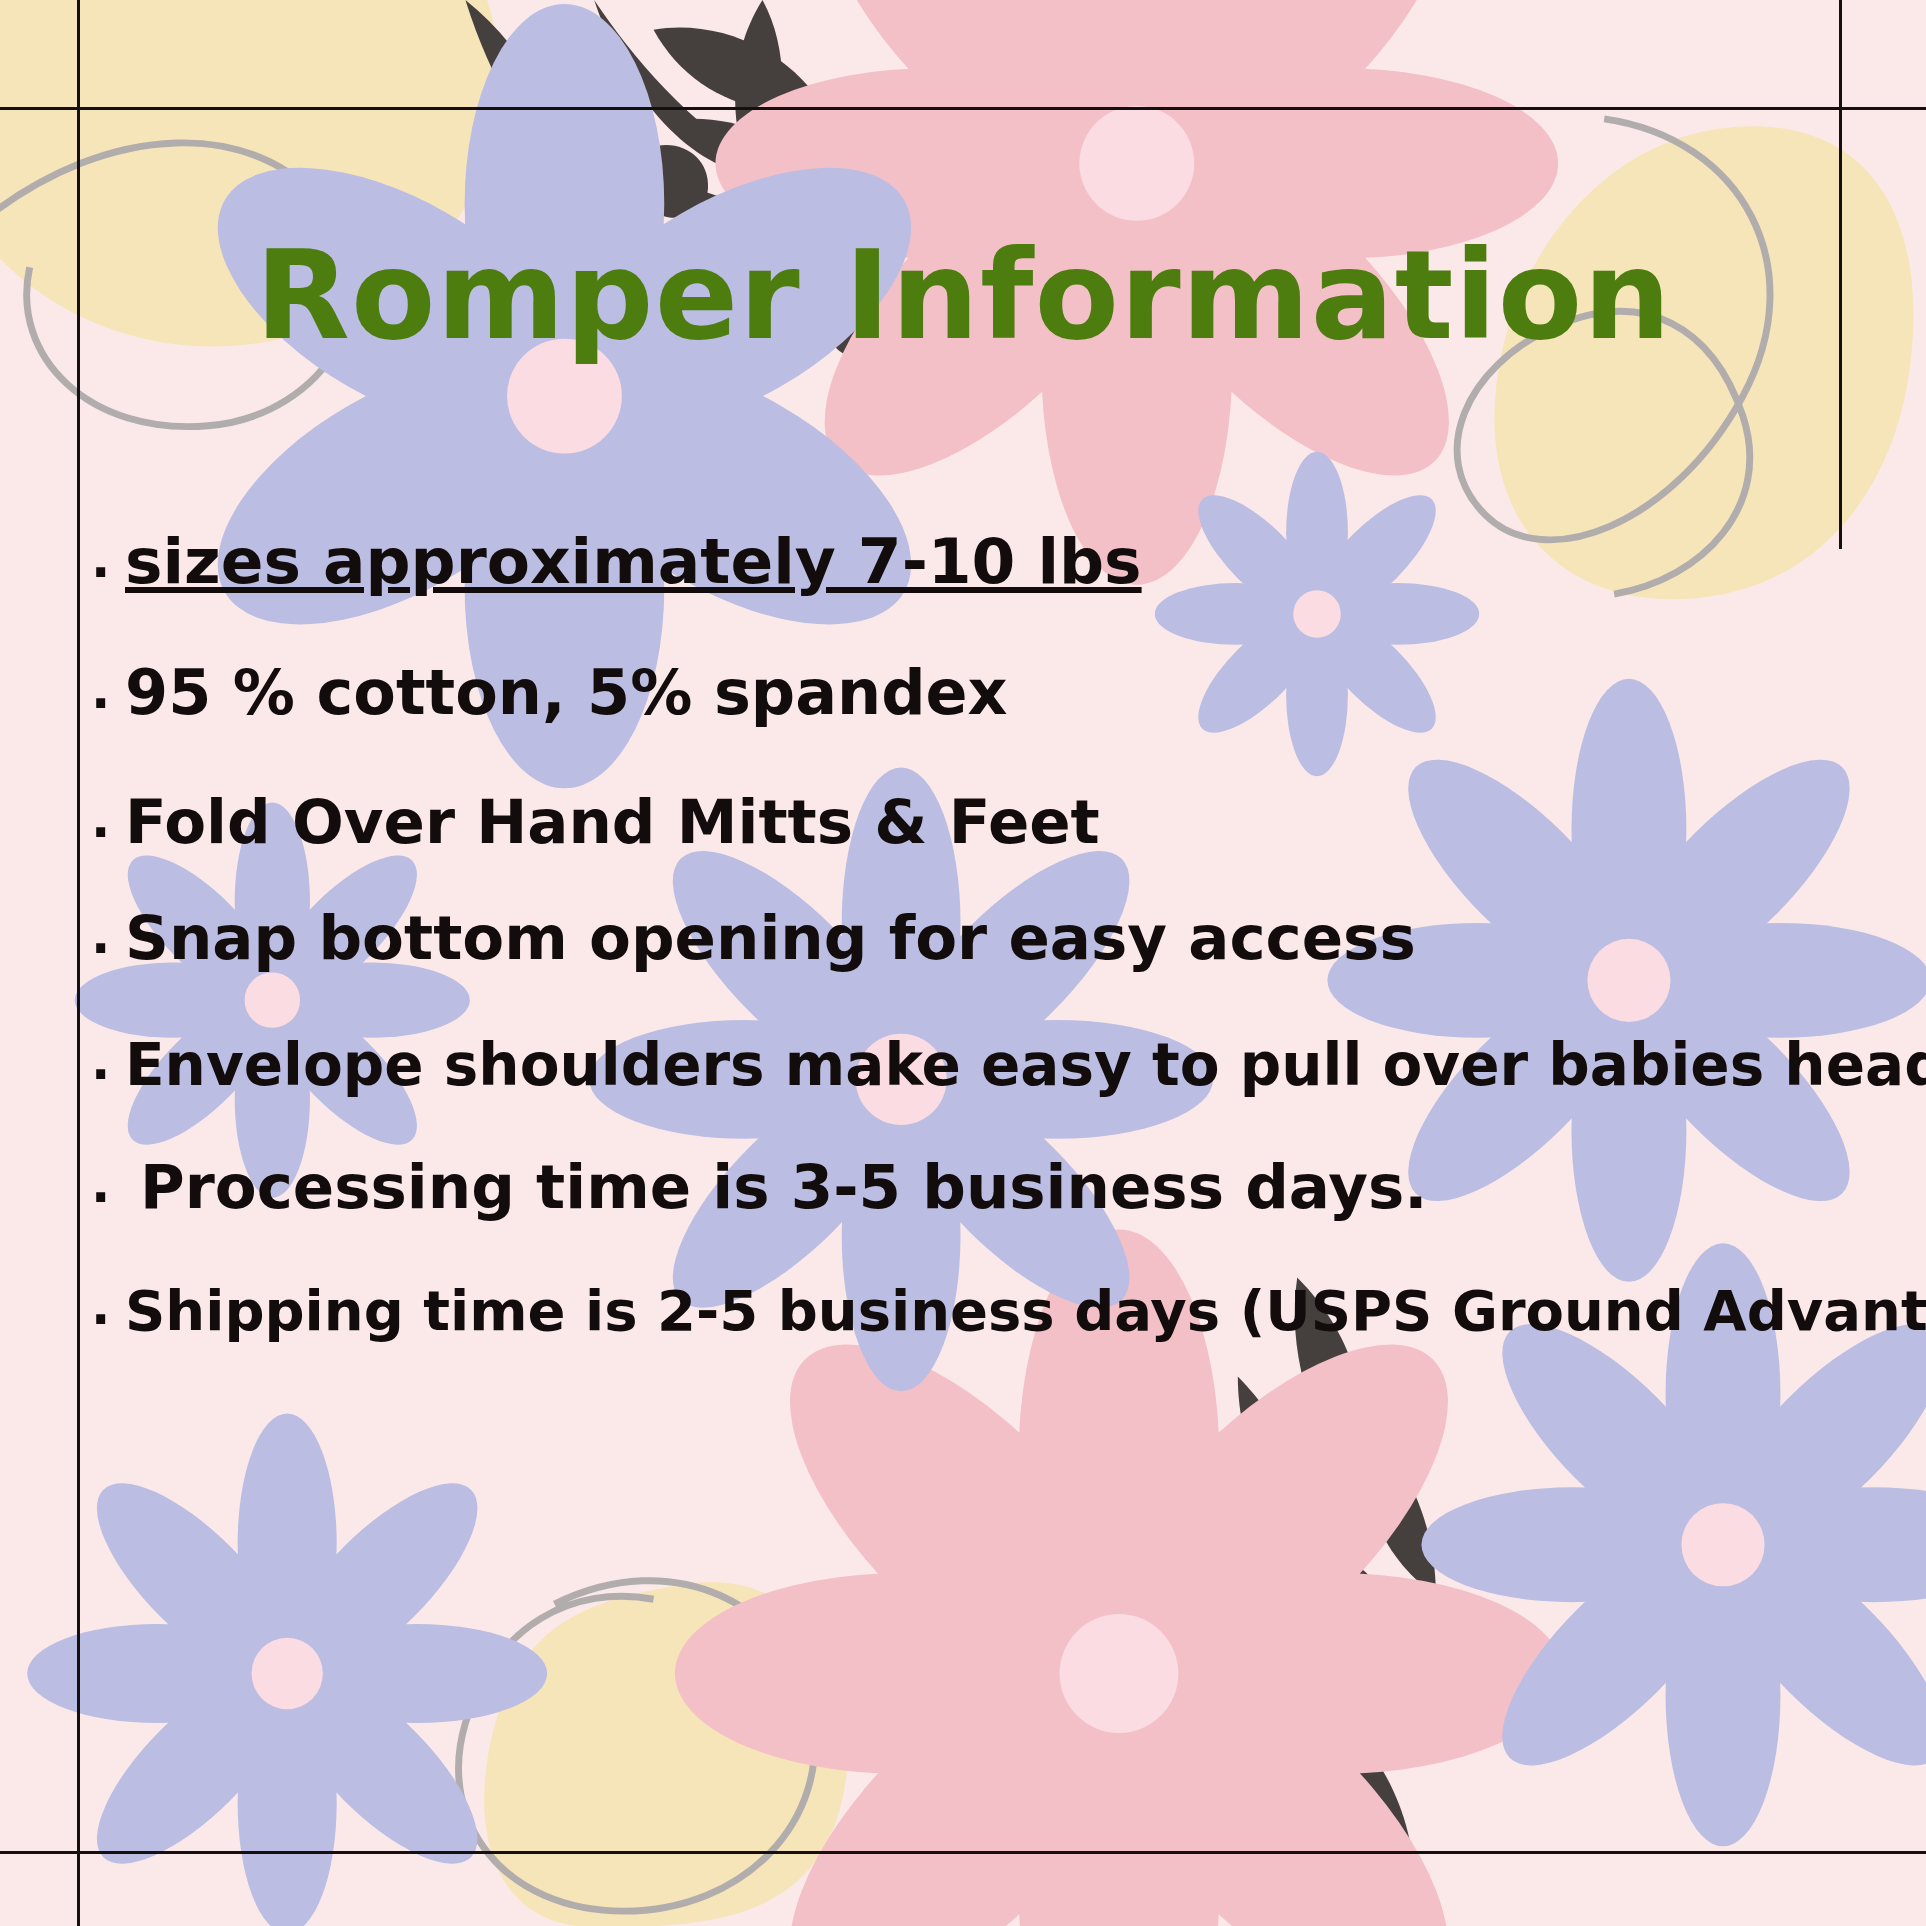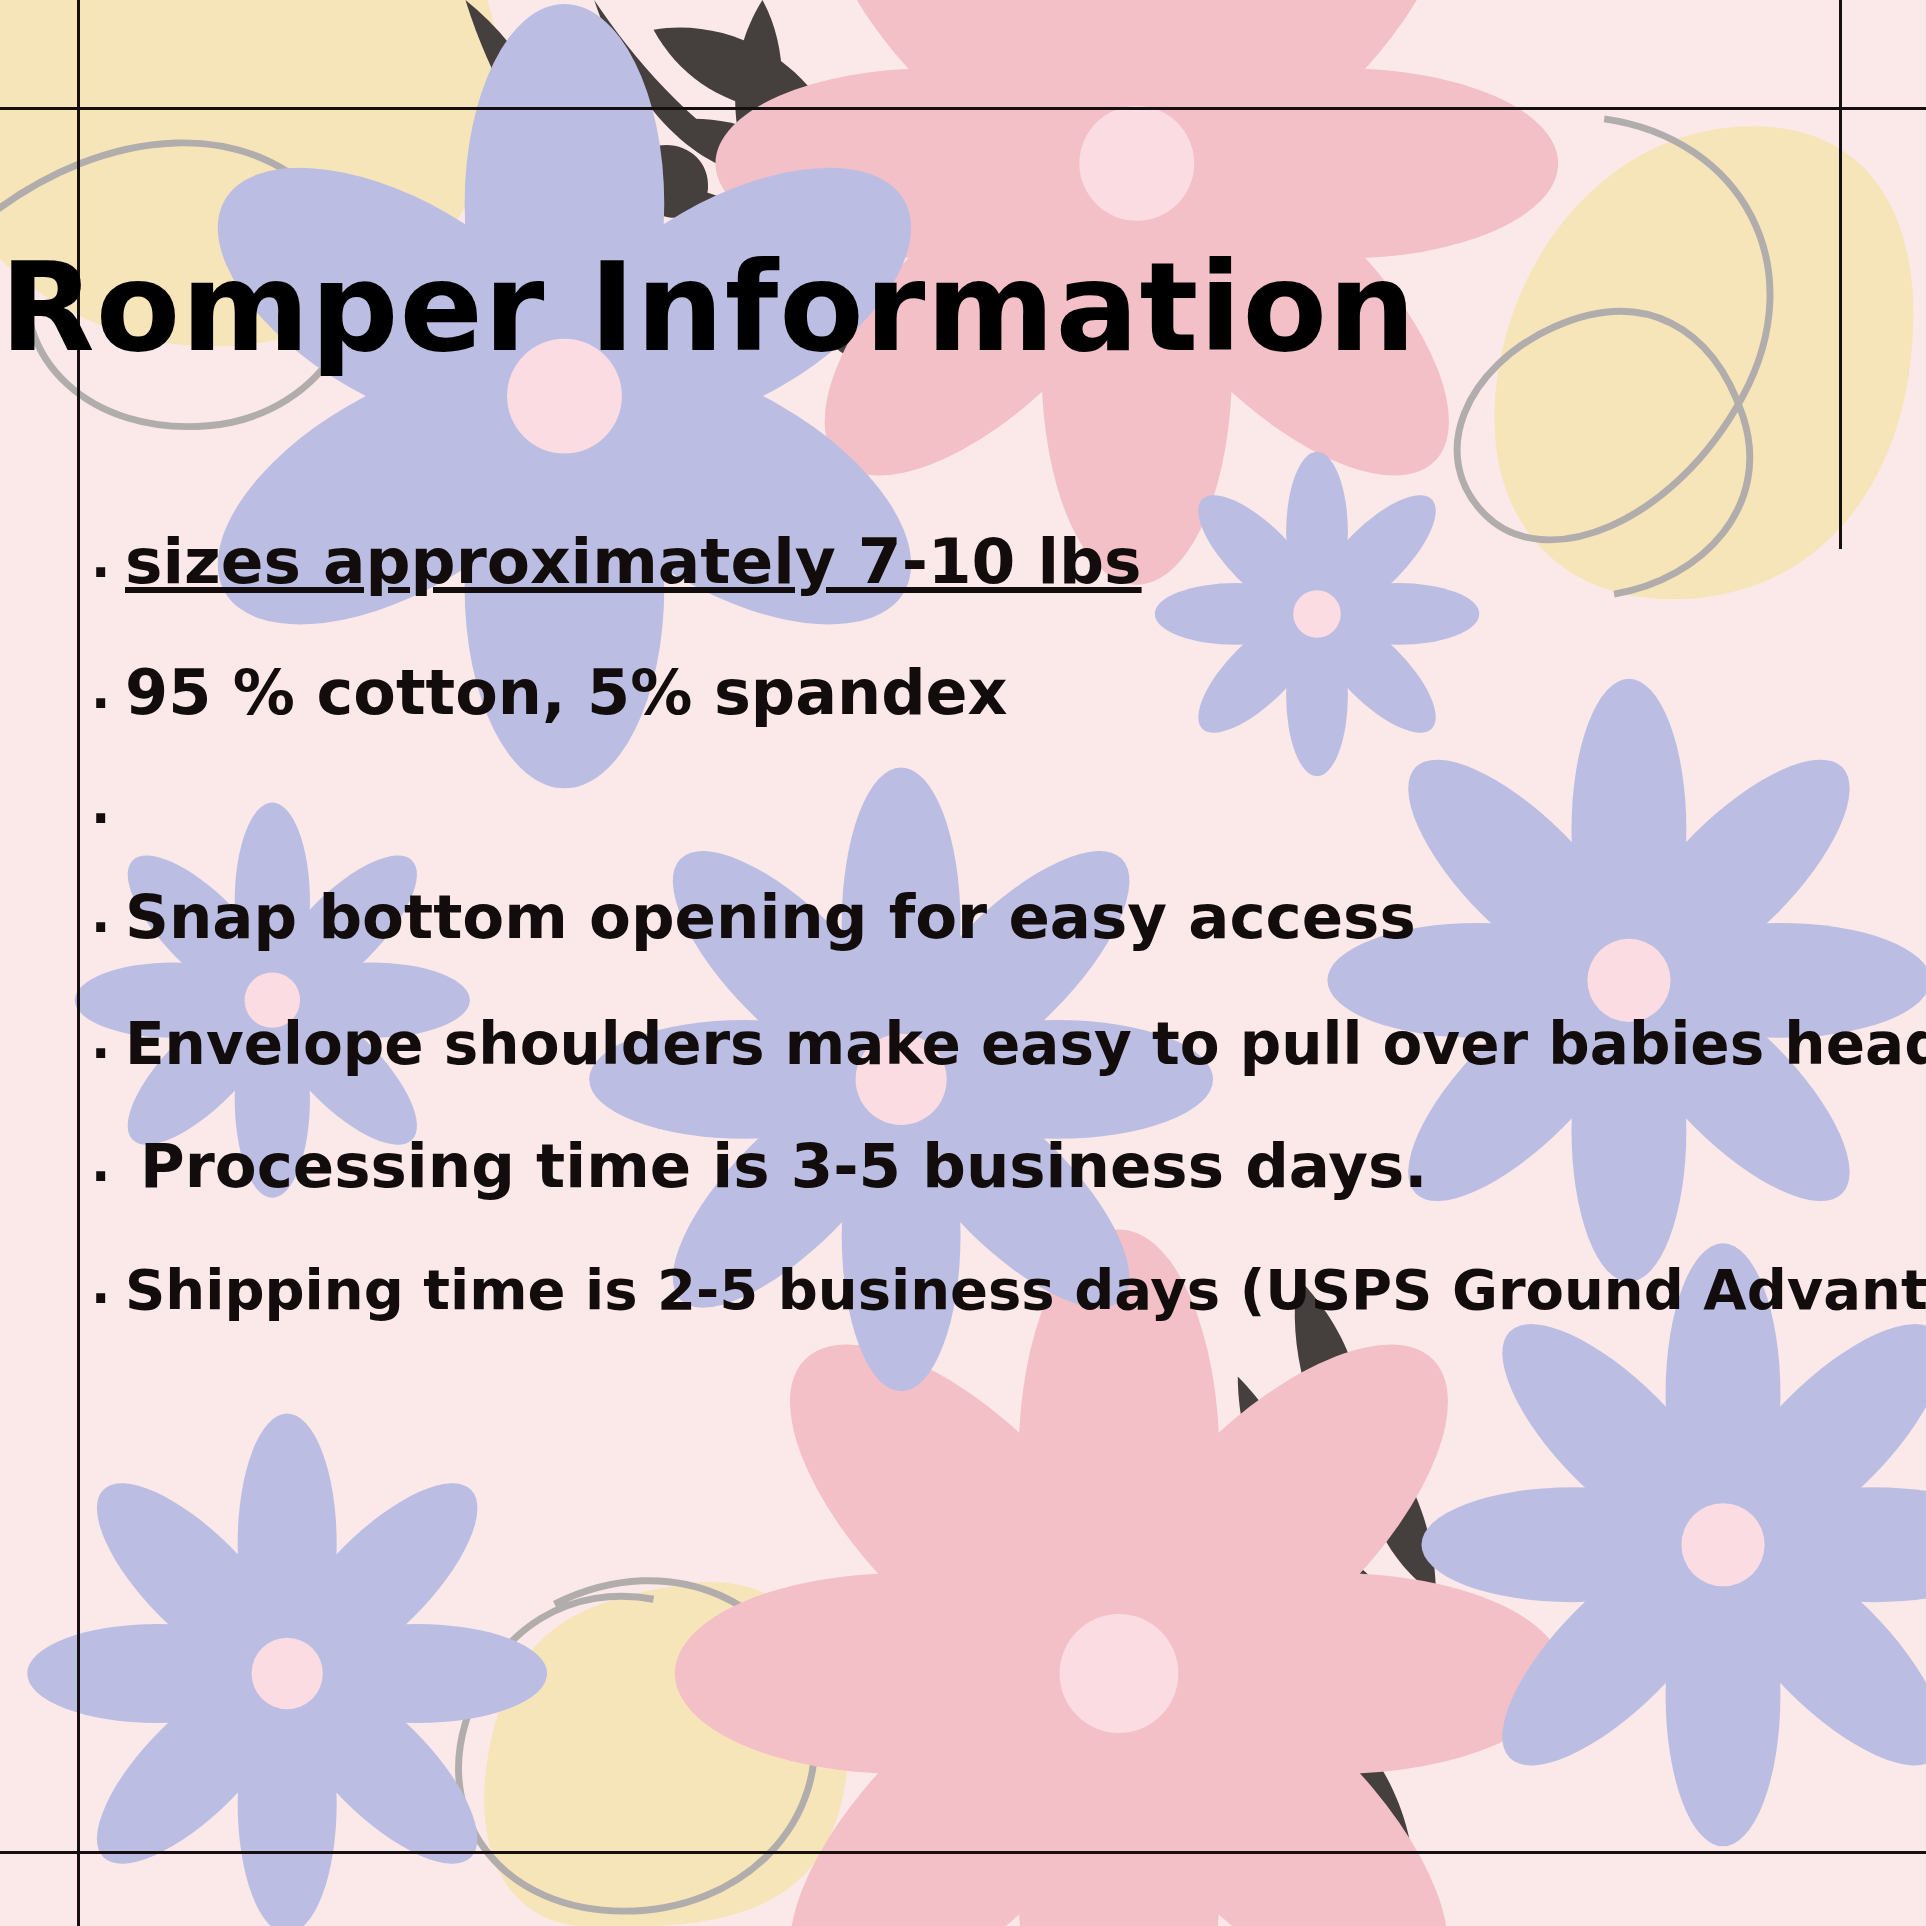--- a/index.html
+++ b/index.html
@@ -61,28 +61,29 @@
   .frame .v1 { top: 0; height: 1927px; }
   .frame .v2 { top: 0; height: 549px; }
 
   
   .content {
     position: absolute;
     inset: 0;
   }
   .title {
     position: absolute;
-    top: 246px;
+    top: 234px;
     left: 0;
     width: 100%;
+    text-align: center;
     font-family: "DejaVu Sans", sans-serif;
     font-size: 123px;
     line-height: 1.0;
     font-weight: 700;
-    color: #000000;
+    color: #4d7c0f;
     letter-spacing: 1px;
   }
   .bullets {
     position: absolute;
     top: 525px;
     left: 91px;
     width: 1782px;
   }
   .bullet {
     display: flex;
@@ -283,20 +284,21 @@
         <span class="txt">sizes approximately 7-10 lbs</span>
       </div>
 
       <div class="bullet b1">
         <span class="dot">.</span>
         <span class="txt">95 % cotton, 5% spandex</span>
       </div>
 
       <div class="bullet b2">
         <span class="dot">.</span>
+        <span class="txt">Fold Over Hand Mitts  &amp;  Feet</span>
       </div>
 
       <div class="bullet b3">
         <span class="dot">.</span>
         <span class="txt">Snap bottom opening for easy access</span>
       </div>
 
       <div class="bullet b4">
         <span class="dot">.</span>
         <span class="txt">Envelope shoulders make easy to pull over babies head</span>

